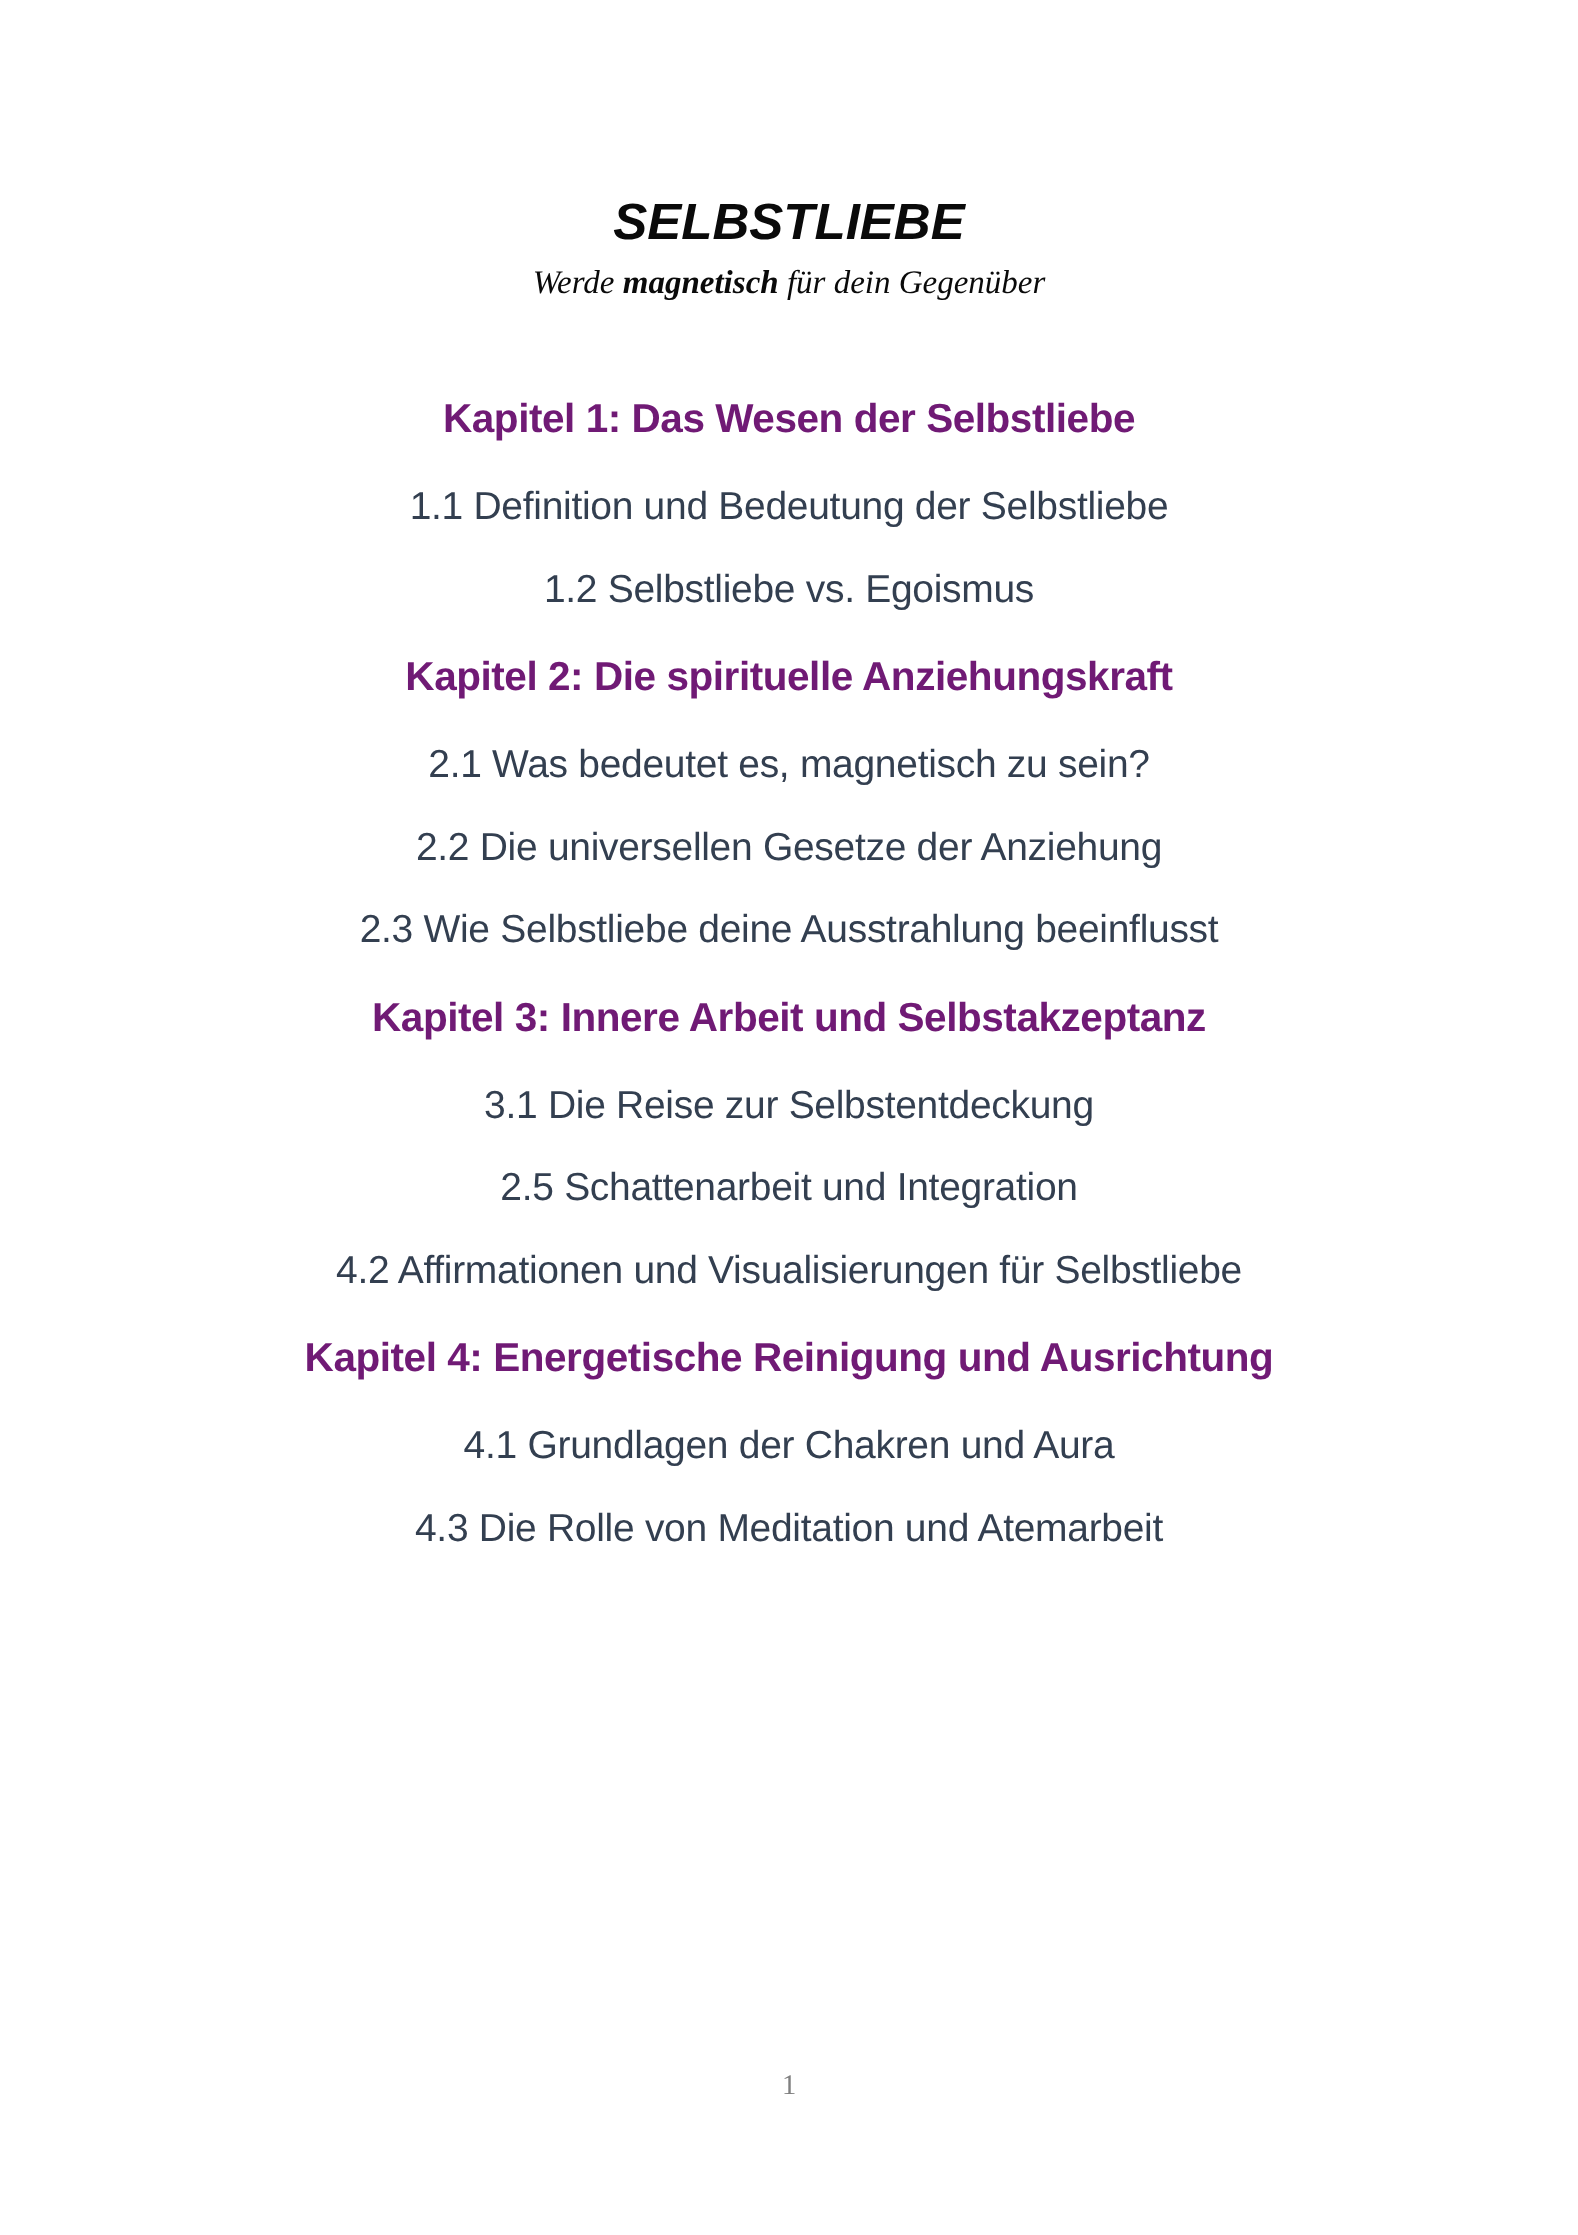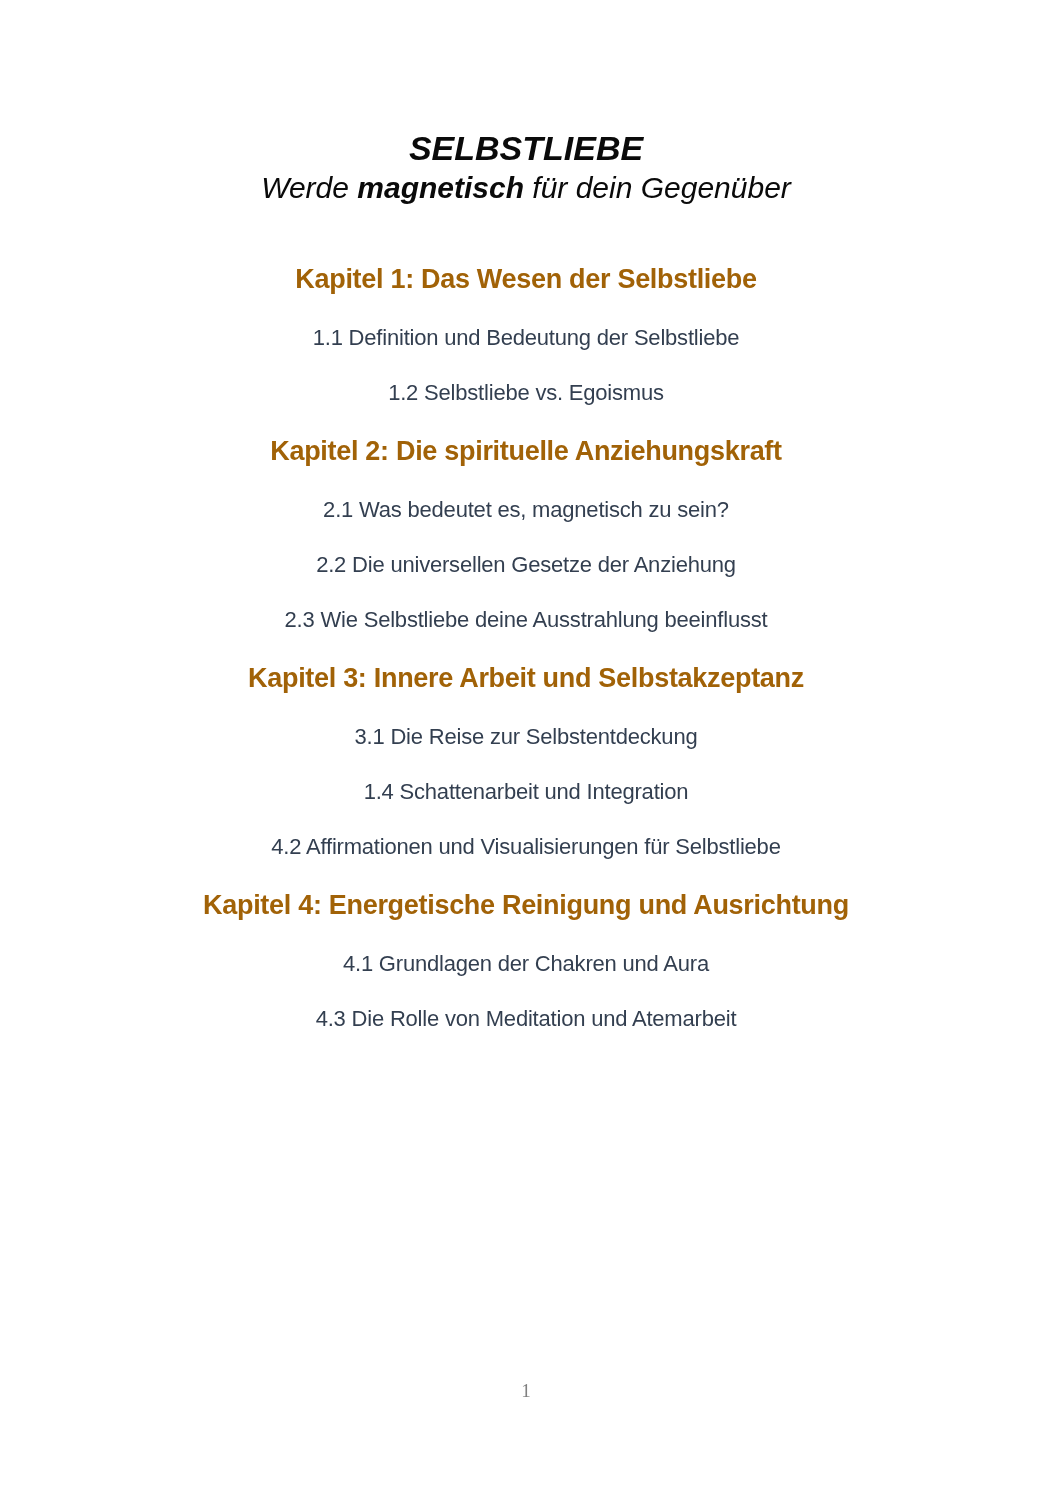--- a/index.html
+++ b/index.html
@@ -21,49 +21,50 @@
     margin: 128px 0 0 0;
     font-size: 34px;
     line-height: 40px;
     font-weight: bold;
     font-style: italic;
     color: #0a0a0a;
     letter-spacing: 0px;
   }
   .doc-subtitle {
     margin: 5px 0 0 0;
-    font-size: 30px;
+    font-size: 22px;
     line-height: 30px;
     font-style: italic;
     color: #0a0a0a;
+    font-family: Liberation Serif, serif;
   }
   .doc-subtitle .emph {
     font-weight: bold;
   }
   .toc-heading {
     margin: 75px 0 0 0;
     font-size: 26px;
     line-height: 34px;
     font-weight: bold;
     color: #0a0a0a;
   }
   .toc-chapter {
     margin: 0;
     font-size: 27px;
     line-height: 62px;
     font-weight: bold;
-    color: #a16207;
+    color: #701a75;
     letter-spacing: -0.3px;
   }
   .toc-chapter.first {
     margin-top: 45px;
   }
   .toc-sub {
     margin: 0;
-    font-size: 22px;
+    font-size: 26px;
     line-height: 55px;
     font-weight: normal;
     color: #333F50;
     letter-spacing: -0.2px;
   }
   .page-number {
     position: absolute;
     top: 1378px;
     left: 0;
     width: 100%;
@@ -90,21 +91,21 @@
     <p class="toc-sub">1.1 Definition und Bedeutung der Selbstliebe</p>
     <p class="toc-sub">1.2 Selbstliebe vs. Egoismus</p>
 
     <h3 class="toc-chapter">Kapitel 2: Die spirituelle Anziehungskraft</h3>
     <p class="toc-sub">2.1 Was bedeutet es, magnetisch zu sein?</p>
     <p class="toc-sub">2.2 Die universellen Gesetze der Anziehung</p>
     <p class="toc-sub">2.3 Wie Selbstliebe deine Ausstrahlung beeinflusst</p>
 
     <h3 class="toc-chapter">Kapitel 3: Innere Arbeit und Selbstakzeptanz</h3>
     <p class="toc-sub">3.1 Die Reise zur Selbstentdeckung</p>
-    <p class="toc-sub">1.4 Schattenarbeit und Integration</p>
+    <p class="toc-sub">2.5 Schattenarbeit und Integration</p>
     <p class="toc-sub">4.2 Affirmationen und Visualisierungen für Selbstliebe</p>
 
     <h3 class="toc-chapter">Kapitel 4: Energetische Reinigung und Ausrichtung</h3>
     <p class="toc-sub">4.1 Grundlagen der Chakren und Aura</p>
     <p class="toc-sub">4.3 Die Rolle von Meditation und Atemarbeit</p>
 
   </div>
 
   <div class="page-number">1</div>
 

